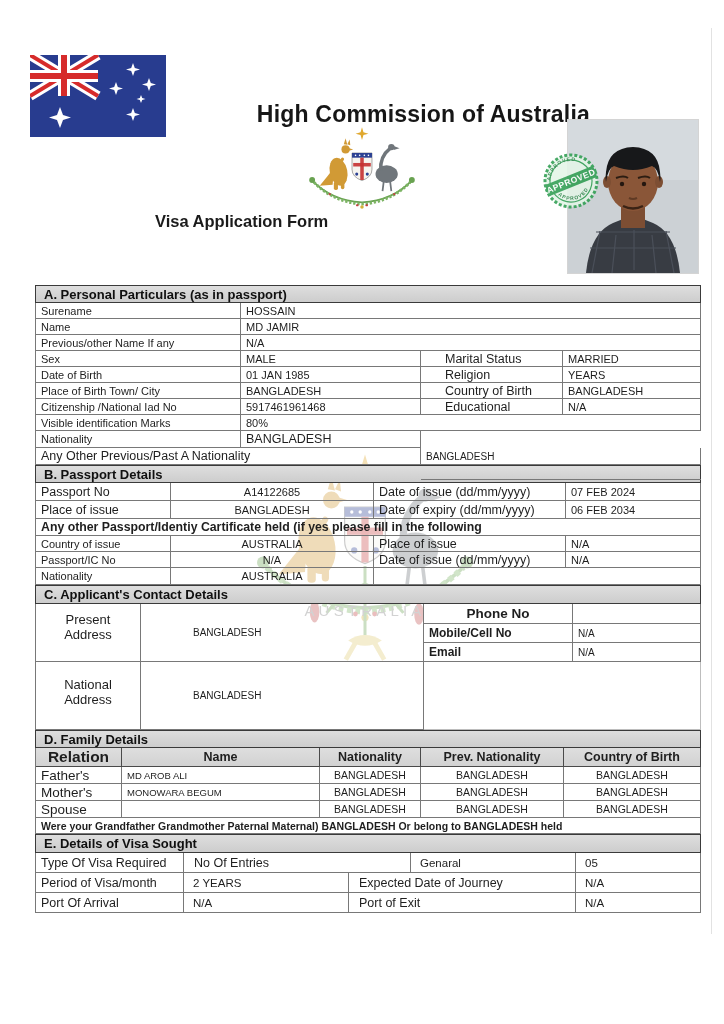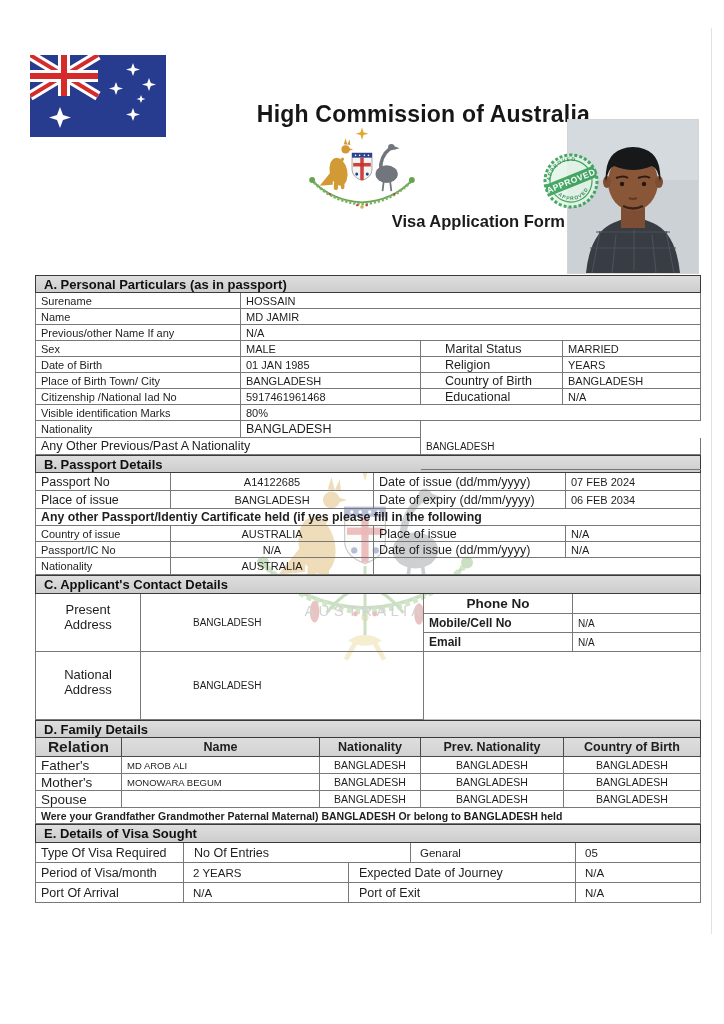--- a/index.html
+++ b/index.html
@@ -5,29 +5,29 @@
   html,body{margin:0;padding:0;background:#fff;}
   .page{position:relative;width:724px;height:1024px;background:#fff;overflow:hidden;
         font-family:"Liberation Sans","DejaVu Sans",sans-serif;color:#1c1c1c;}
   .edge-line{position:absolute;right:12px;top:28px;bottom:90px;width:1px;background:#e2e2e2;}
 
   
   .flag{position:absolute;left:30px;top:55px;width:136px;height:82px;}
   .page-title{position:absolute;left:150px;width:440px;top:101px;text-align:right;
               font-size:23px;font-weight:700;color:#161616;letter-spacing:.2px;}
   .coat{position:absolute;left:303px;top:126px;width:118px;height:88px;}
-  .subtitle{position:absolute;left:155px;width:410px;top:212px;text-align:right;
+  .subtitle{position:absolute;left:155px;width:410px;top:212px;text-align:left;
             font-size:16.5px;font-weight:700;color:#1b1b1b;}
   .photo{position:absolute;left:567px;top:119px;width:130px;height:153px;border:1px solid #d4d4d4;}
   .stamp{position:absolute;left:541px;top:151px;width:60px;height:60px;}
   .watermark{position:absolute;left:245px;top:410px;width:240px;height:264px;opacity:.34;
              filter:blur(.4px);pointer-events:none;}
 
   
-  .form{position:absolute;left:35px;top:275px;width:666px;}
+  .form{position:absolute;left:35px;top:285px;width:666px;}
   .sec{height:18px;background:linear-gradient(#dedede,#cdcdcd);border:1px solid #3a3a3a;
        font-weight:700;font-size:13px;padding:1px 6px 0 8px;box-sizing:border-box;color:#101010;
        line-height:15px;}
   .tb{border-left:1px solid #787878;}
   .r{display:flex;}
   .c{display:flex;align-items:center;border-right:1px solid #787878;border-bottom:1px solid #787878;
      box-sizing:border-box;padding:0 5px;font-size:11px;white-space:nowrap;overflow:hidden;
      color:#1e1e1e;}
   .ctr{justify-content:center;padding:0 2px;}
   .ind{padding-left:24px;text-align:center;}

